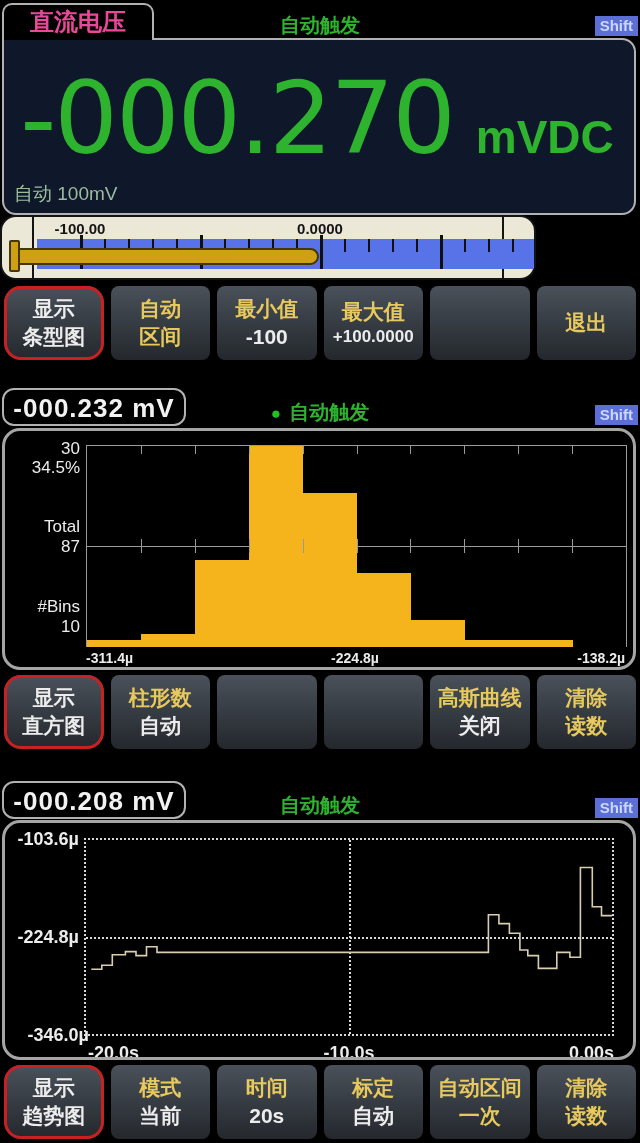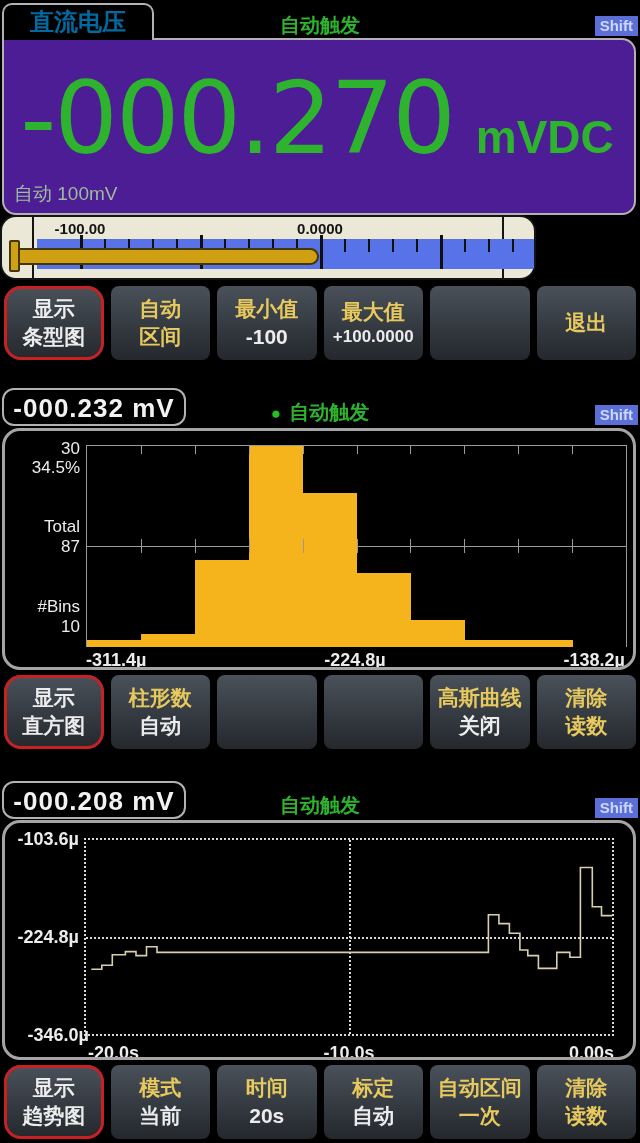--- a/index.html
+++ b/index.html
@@ -3,31 +3,31 @@
 <meta charset="utf-8">
 <style>
   html,body{margin:0;padding:0;background:#000;}
   body{width:640px;height:1143px;position:relative;overflow:hidden;
        font-family:"Liberation Sans","DejaVu Sans",sans-serif;color:#ececec;}
   .panel{position:absolute;left:0;width:640px;}
   
   .tab{position:absolute;left:2px;top:3px;box-sizing:border-box;z-index:2;
        border:2px solid #b2b2b2;background:#000;text-align:center;}
   .tab-dc{width:152px;height:37px;border-radius:10px 10px 0 0;border-bottom:none;
-          line-height:34px;font-size:24px;font-weight:bold;color:#0369a1;}
+          line-height:34px;font-size:24px;font-weight:bold;color:#ec4899;}
   .tab-val{width:184px;height:38px;border-radius:12px;line-height:36px;
            font-size:26px;font-weight:bold;color:#f2f2f2;letter-spacing:1px;}
   .trigger{position:absolute;left:0;right:0;top:12px;text-align:center;
            font-size:20px;font-weight:bold;color:#2db32d;}
   .trig-dot{color:#22c122;font-size:17px;margin-right:8px;}
   .shift{position:absolute;right:2px;top:16px;background:#5c6fd6;color:#ccd8ff;
          font-size:15px;font-weight:bold;padding:1px 5px 2px;}
   
   .display-area{position:absolute;left:2px;top:38px;width:634px;height:177px;box-sizing:border-box;
-                border:2px solid #b2b2b2;border-radius:0 14px 14px 14px;background:#4c1d95;padding-left:12px;}
+                border:2px solid #b2b2b2;border-radius:0 14px 14px 14px;background:#0f172a;padding-left:12px;}
   .reading-row{position:absolute;left:10px;right:14px;top:6px;display:flex;
                align-items:baseline;justify-content:center;gap:22px;}
   .reading-val{font-family:"DejaVu Sans",sans-serif;font-size:100px;line-height:1.45;
                color:#2db32d;letter-spacing:-2px;}
   .reading-unit{font-size:46px;font-weight:bold;color:#2db32d;}
   .range-lbl{position:absolute;left:10px;bottom:6px;font-size:19px;color:#9cbc9c;}
   
   .meter{position:absolute;left:0;top:215px;width:536px;height:65px;box-sizing:border-box;
          background:#ebe8d7;border:2px solid #141414;border-radius:16px;overflow:hidden;}
   .meter .capline{position:absolute;top:0;bottom:0;width:2px;background:#141414;}
@@ -50,21 +50,21 @@
   .chart-panel{position:absolute;left:2px;width:634px;box-sizing:border-box;background:#000;
                border:3px solid #a5a5a5;border-radius:18px;overflow:hidden;}
   .axis-lbl{position:absolute;color:#ececec;}
   
   .hist-plot{position:absolute;left:81px;top:14px;width:539px;height:201px;
              border-left:1px solid #9a9a9a;border-right:1px solid #9a9a9a;border-top:1px solid #9a9a9a;}
   .hist-mid{position:absolute;left:0;right:0;top:100px;height:1px;background:#9a9a9a;}
   .htick{position:absolute;width:1px;background:#9a9a9a;}
   .hist-bar{position:absolute;bottom:0;background:#f5b41c;}
   .hist-left{position:absolute;left:0;width:75px;text-align:right;font-size:17px;color:#ececec;}
-  .hist-x{font-size:18px;font-weight:bold;top:219px;}
+  .hist-x{font-size:14px;font-weight:bold;top:219px;}
   
   .trend-plot{position:absolute;left:79px;top:15px;width:530px;height:198px;box-sizing:border-box;
               border:2px dotted #d8d8d8;}
   .trend-vmid{position:absolute;left:50%;top:0;bottom:0;width:0;border-left:2px dotted #d8d8d8;}
   .trend-hmid{position:absolute;left:0;right:0;top:50%;height:0;border-top:2px dotted #d8d8d8;}
   .trend-y{position:absolute;left:0;width:74px;text-align:right;font-size:18px;font-weight:bold;}
   .trend-x{font-size:18px;font-weight:bold;top:220px;}
 </style>
 </head>
 <body>

